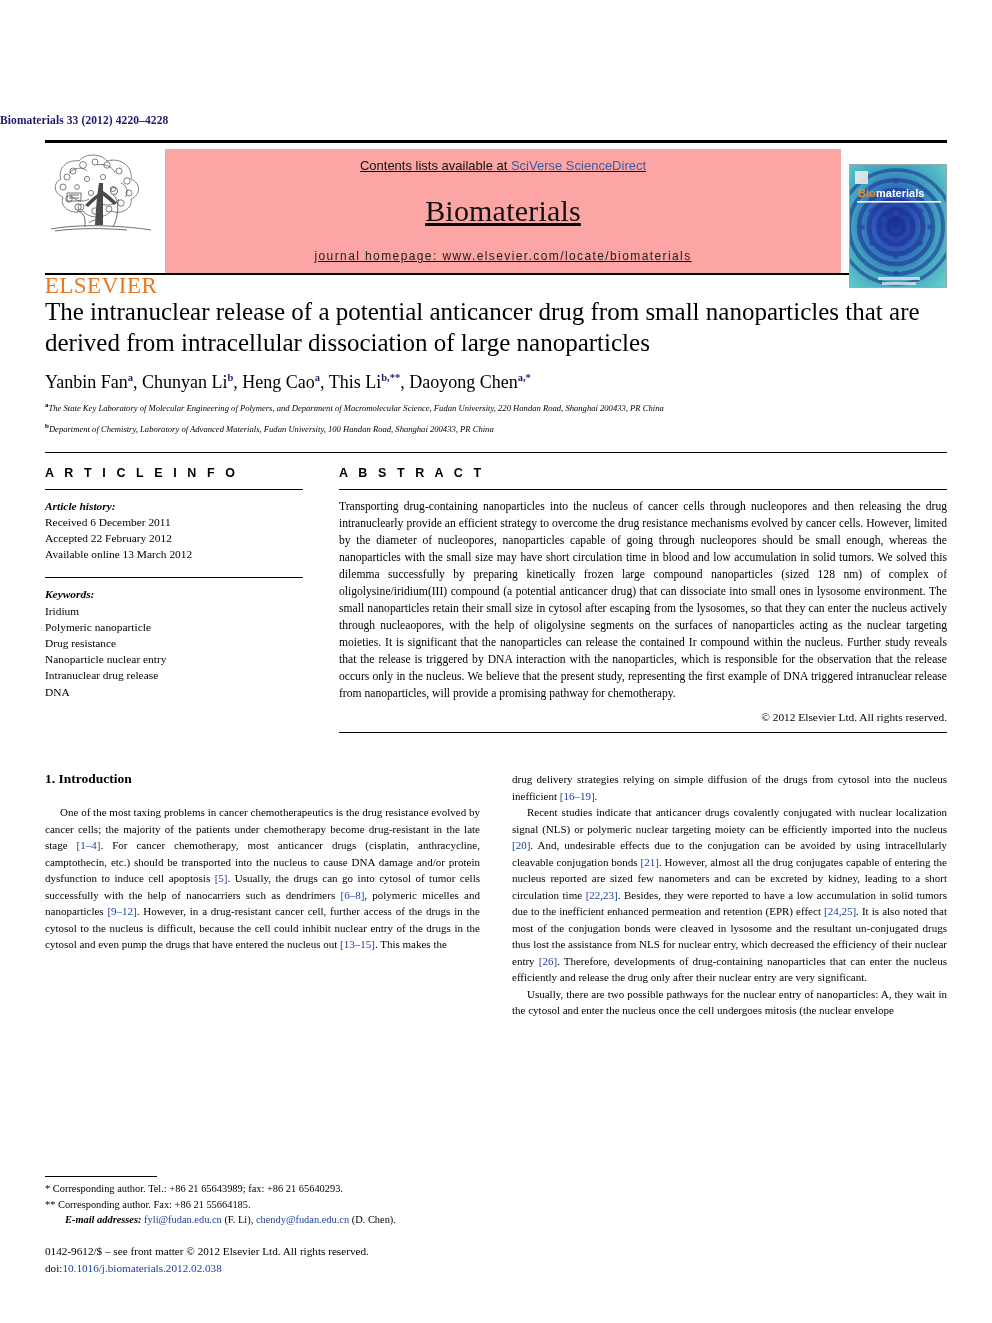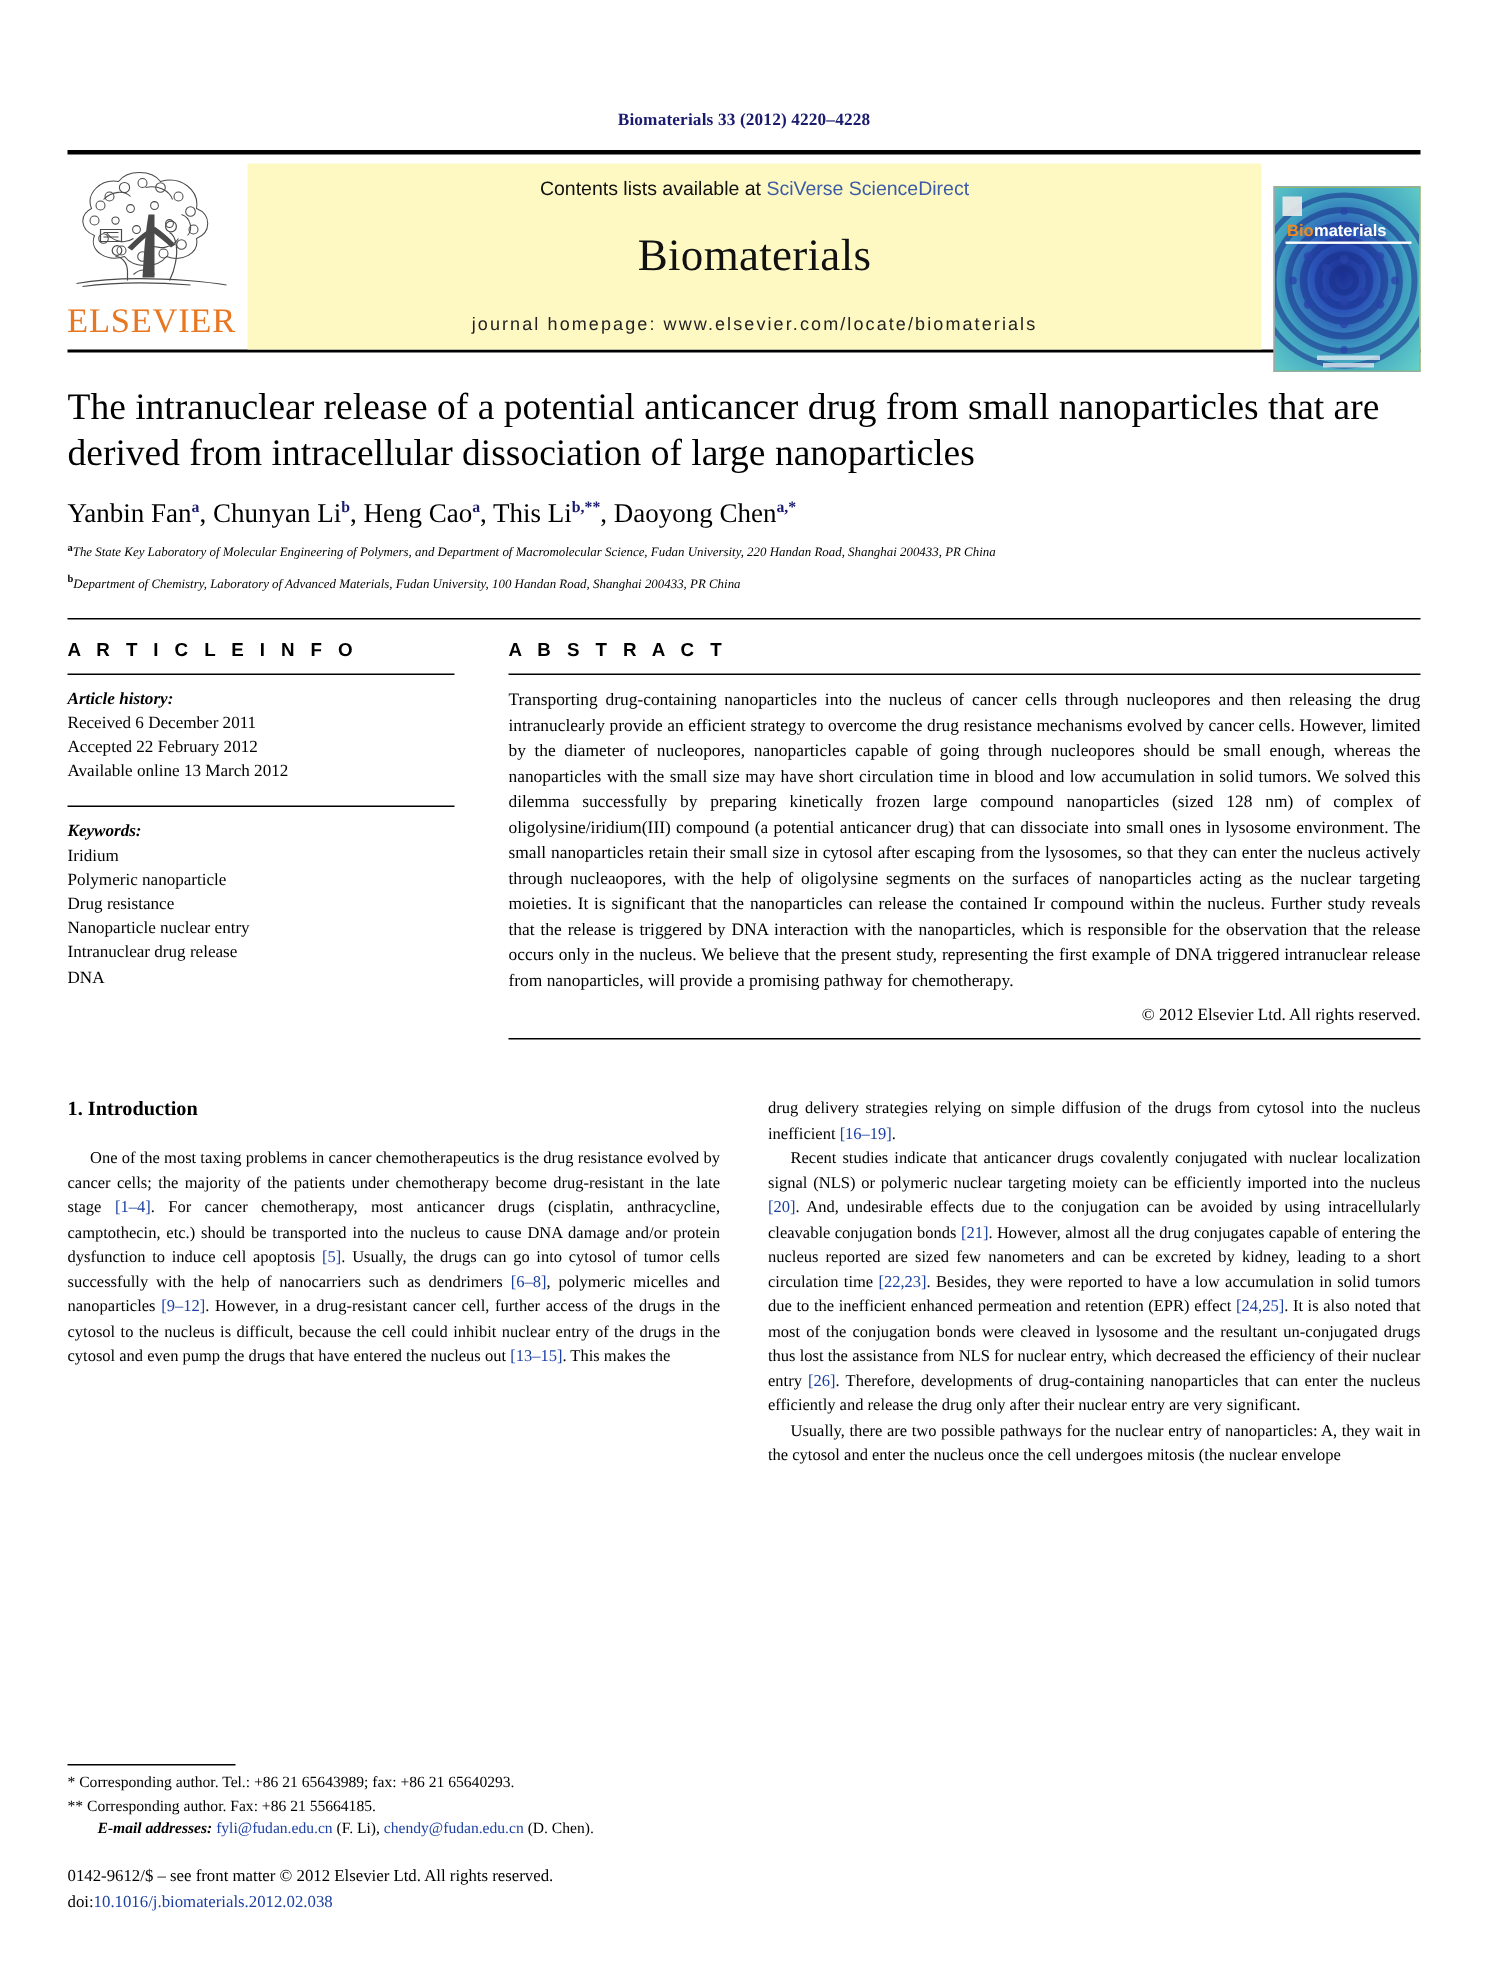--- a/index.html
+++ b/index.html
@@ -17,67 +17,68 @@
   }
   .page {
     position: relative;
     width: 992px;
     height: 1323px;
     padding: 0;
   }
 
   
   .running-head {
-    text-align: center;
     font-size: 11.5px;
     color: #1a1a6e;
     font-weight: bold;
-    padding-top: 74px;
+    padding-top: 114px;
     letter-spacing: 0.1px;
   }
 
   
   .masthead {
     margin: 14px 45px 0 45px;
     border-top: 3px solid #000;
     padding-top: 6px;
     display: flex;
     align-items: stretch;
     height: 124px;
   }
   .elsevier-logo {
     width: 112px;
     flex: 0 0 112px;
     display: flex;
     flex-direction: column;
     justify-content: flex-start;
     align-items: center;
+    gap: 32px;
   }
   .tree-box {
     width: 108px;
     height: 92px;
     position: relative;
   }
   .elsevier-word {
     font-family: "Liberation Serif", serif;
     color: #E87722;
     font-size: 23px;
     letter-spacing: 0.5px;
     line-height: 1;
     margin-top: 1px;
   }
   .center-block {
     flex: 1 1 auto;
-    background: #fef9c3;
+    background: #fca5a5;
     margin: 0 8px;
     display: flex;
     flex-direction: column;
     justify-content: space-between;
     align-items: center;
     padding: 9px 0 10px 0;
+    text-decoration: underline;
   }
   .contents-line {
     font-family: "Liberation Sans", sans-serif;
     font-size: 13px;
     color: #111;
   }
   .contents-line .sd-link {
     color: #3b5ba5;
   }
   .journal-title {

